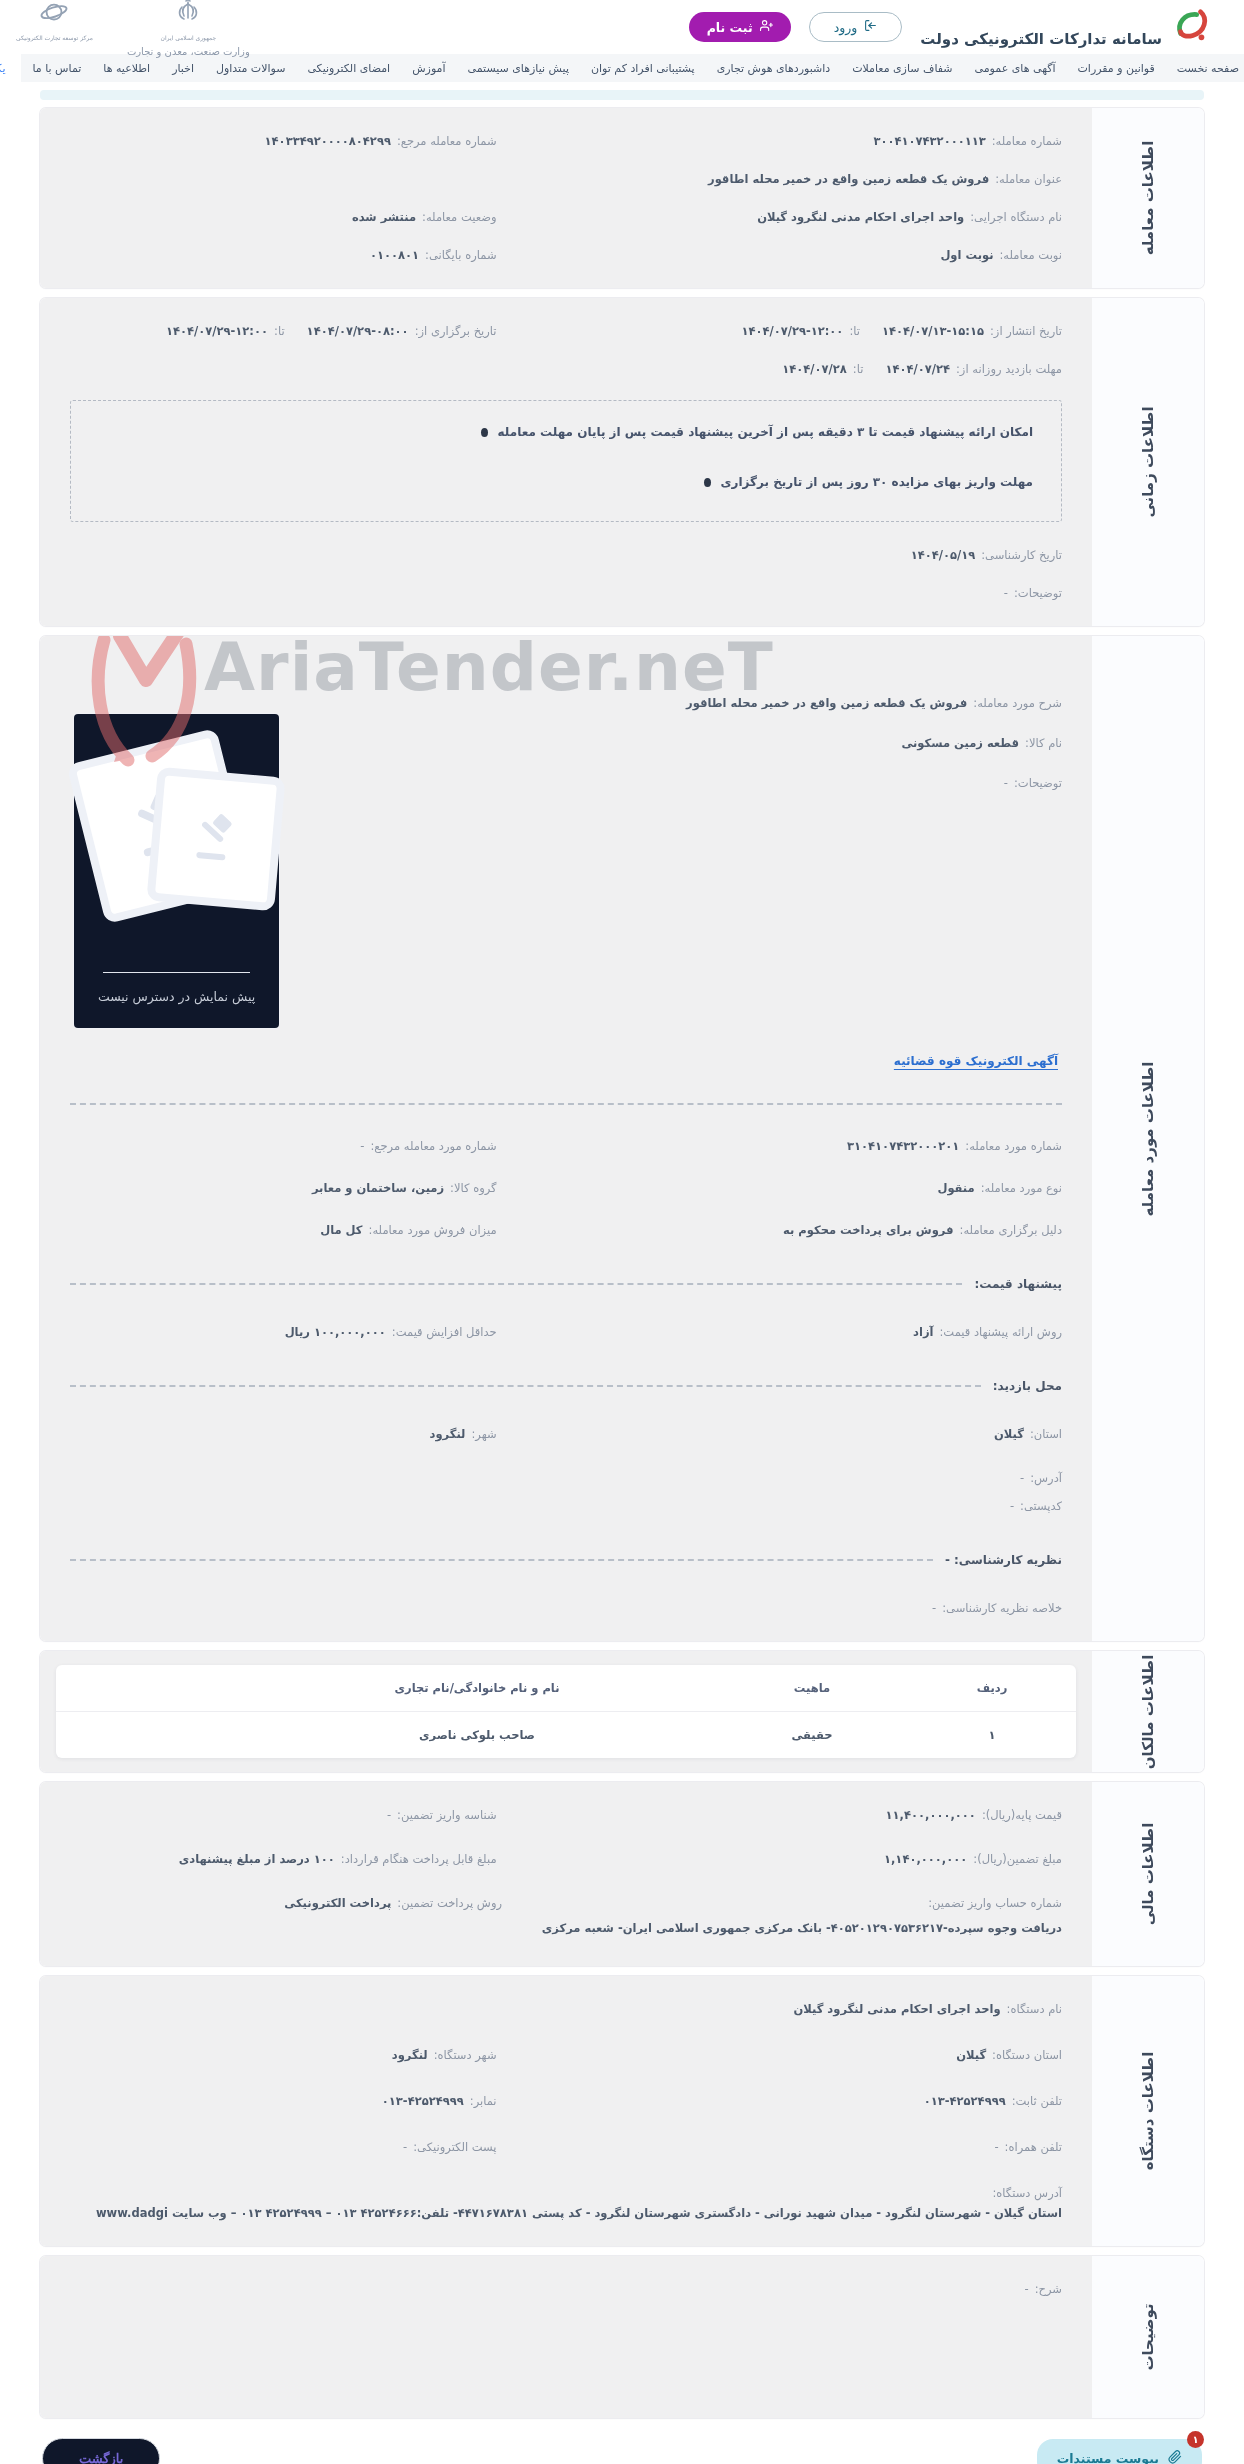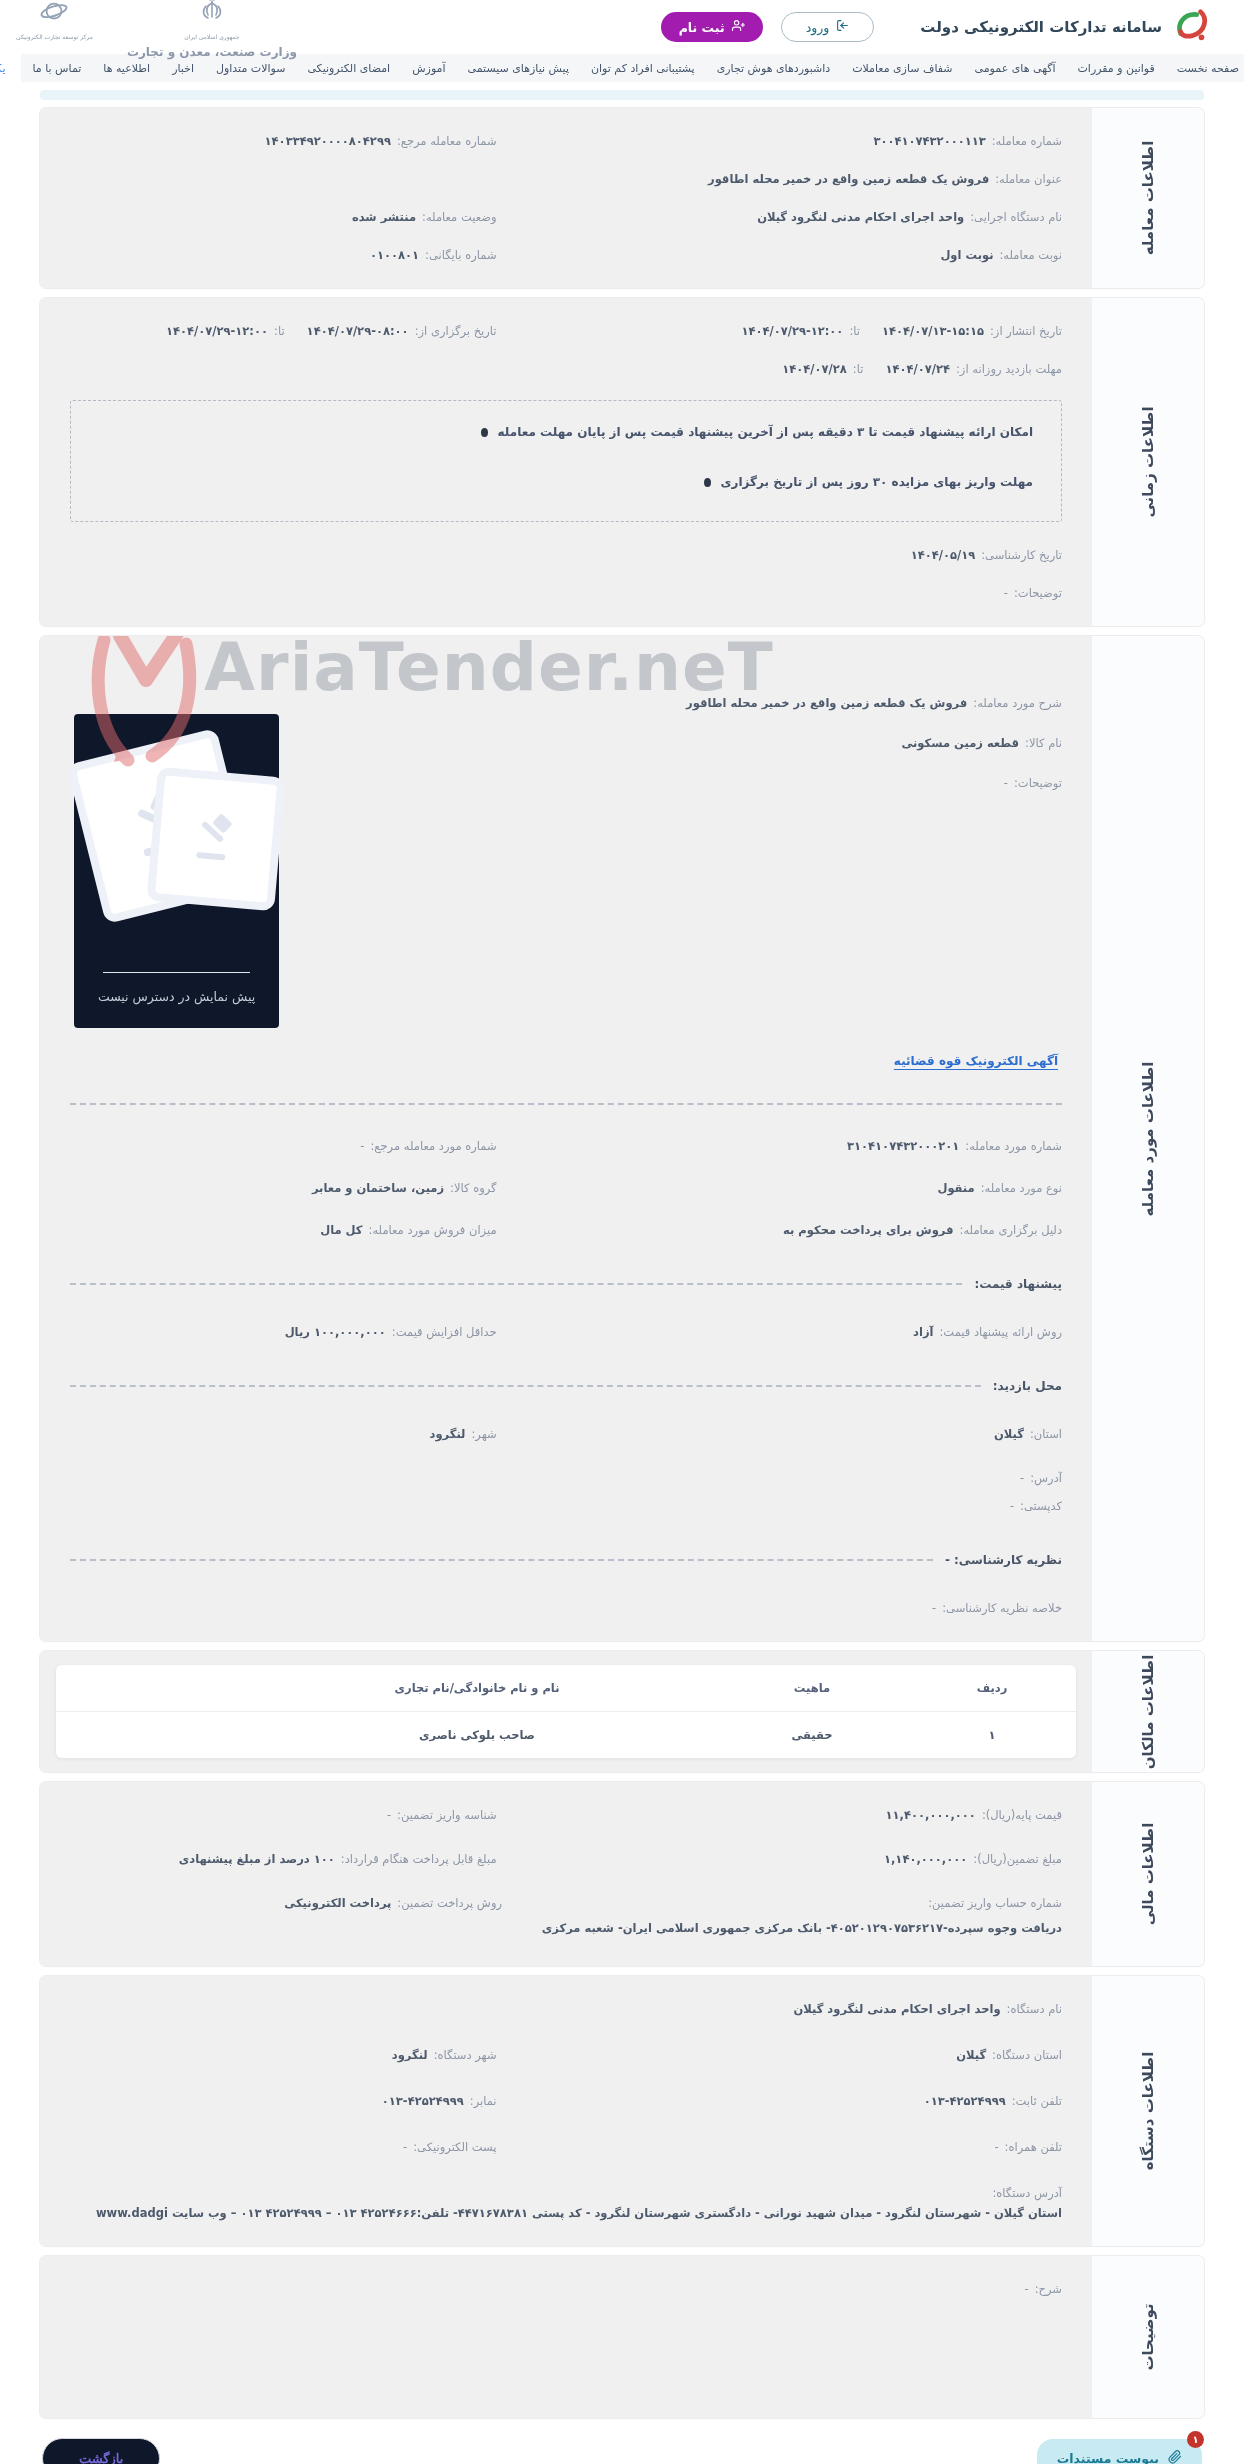--- a/index.html
+++ b/index.html
@@ -4,29 +4,29 @@
 <style>
   html,body{margin:0;padding:0;background:#fff;}
   body{
     width:1244px;min-height:2464px;
     font-family:"DejaVu Sans","Liberation Sans",sans-serif;
     color:#4c5869;direction:rtl;position:relative;overflow-x:hidden;
   }
   
   .header{height:54px;display:flex;align-items:center;justify-content:space-between;padding:0 34px 0 16px;background:#fff;}
   .hdr-right{display:flex;align-items:center;gap:18px;}
-  .brand{display:flex;align-items:center;gap:10px;cursor:pointer;margin-left:28px;}
+  .brand{display:flex;align-items:flex-end;gap:10px;cursor:pointer;}
   .brand-title{font-size:15px;font-weight:600;color:#33475b;}
   .btn{display:flex;align-items:center;gap:7px;border-radius:17px;font-size:12.5px;cursor:pointer;user-select:none;}
   .btn-login{border:1px solid #a9bcc6;color:#1e6a85;background:#fff;padding:6px 24px;}
   .btn-register{background:#a21caf;color:#fff;padding:7px 18px;font-weight:600;}
   .hdr-left{display:flex;align-items:flex-start;gap:34px;padding-top:4px;}
   .govlogo{display:flex;flex-direction:column;align-items:center;gap:2px;color:#8d99ab;}
   .govlogo .cap{font-size:6px;line-height:1.5;text-align:center;color:#8d99ab;}
-  .govlogo .cap2{font-size:12px;font-weight:700;}
+  .govlogo .cap2{font-size:10px;font-weight:400;}
   
   .nav{height:28px;background:#f4f6f8;display:flex;align-items:stretch;font-size:11px;color:#44546a;margin-right:-6px;}
   .nav-item{display:flex;align-items:center;padding:0 11px;white-space:nowrap;cursor:pointer;}
   .nav-date{flex:1;background:#fff;display:flex;align-items:center;gap:14px;padding:0 16px;color:#3b82f6;font-size:11px;white-space:nowrap;}
   .top-strip{height:10px;background:#e8f4f8;margin:8px 40px 8px;border-radius:4px;}
   
   .card{display:flex;margin:0 40px 10px;border-radius:6px;overflow:hidden;box-shadow:0 0 0 1px #ececf0, 0 1px 2px rgba(30,40,60,.04);}
   .card-side{width:112px;background:#fbfcfe;position:relative;flex:none;}
   .side-title{position:absolute;top:50%;right:50%;transform:translate(50%,-50%) rotate(-90deg);white-space:nowrap;font-weight:700;font-size:15px;color:#3e4a5c;letter-spacing:.5px;}
   .card-body{flex:1;background:#f0f0f1;padding:26px 30px;min-width:0;}

